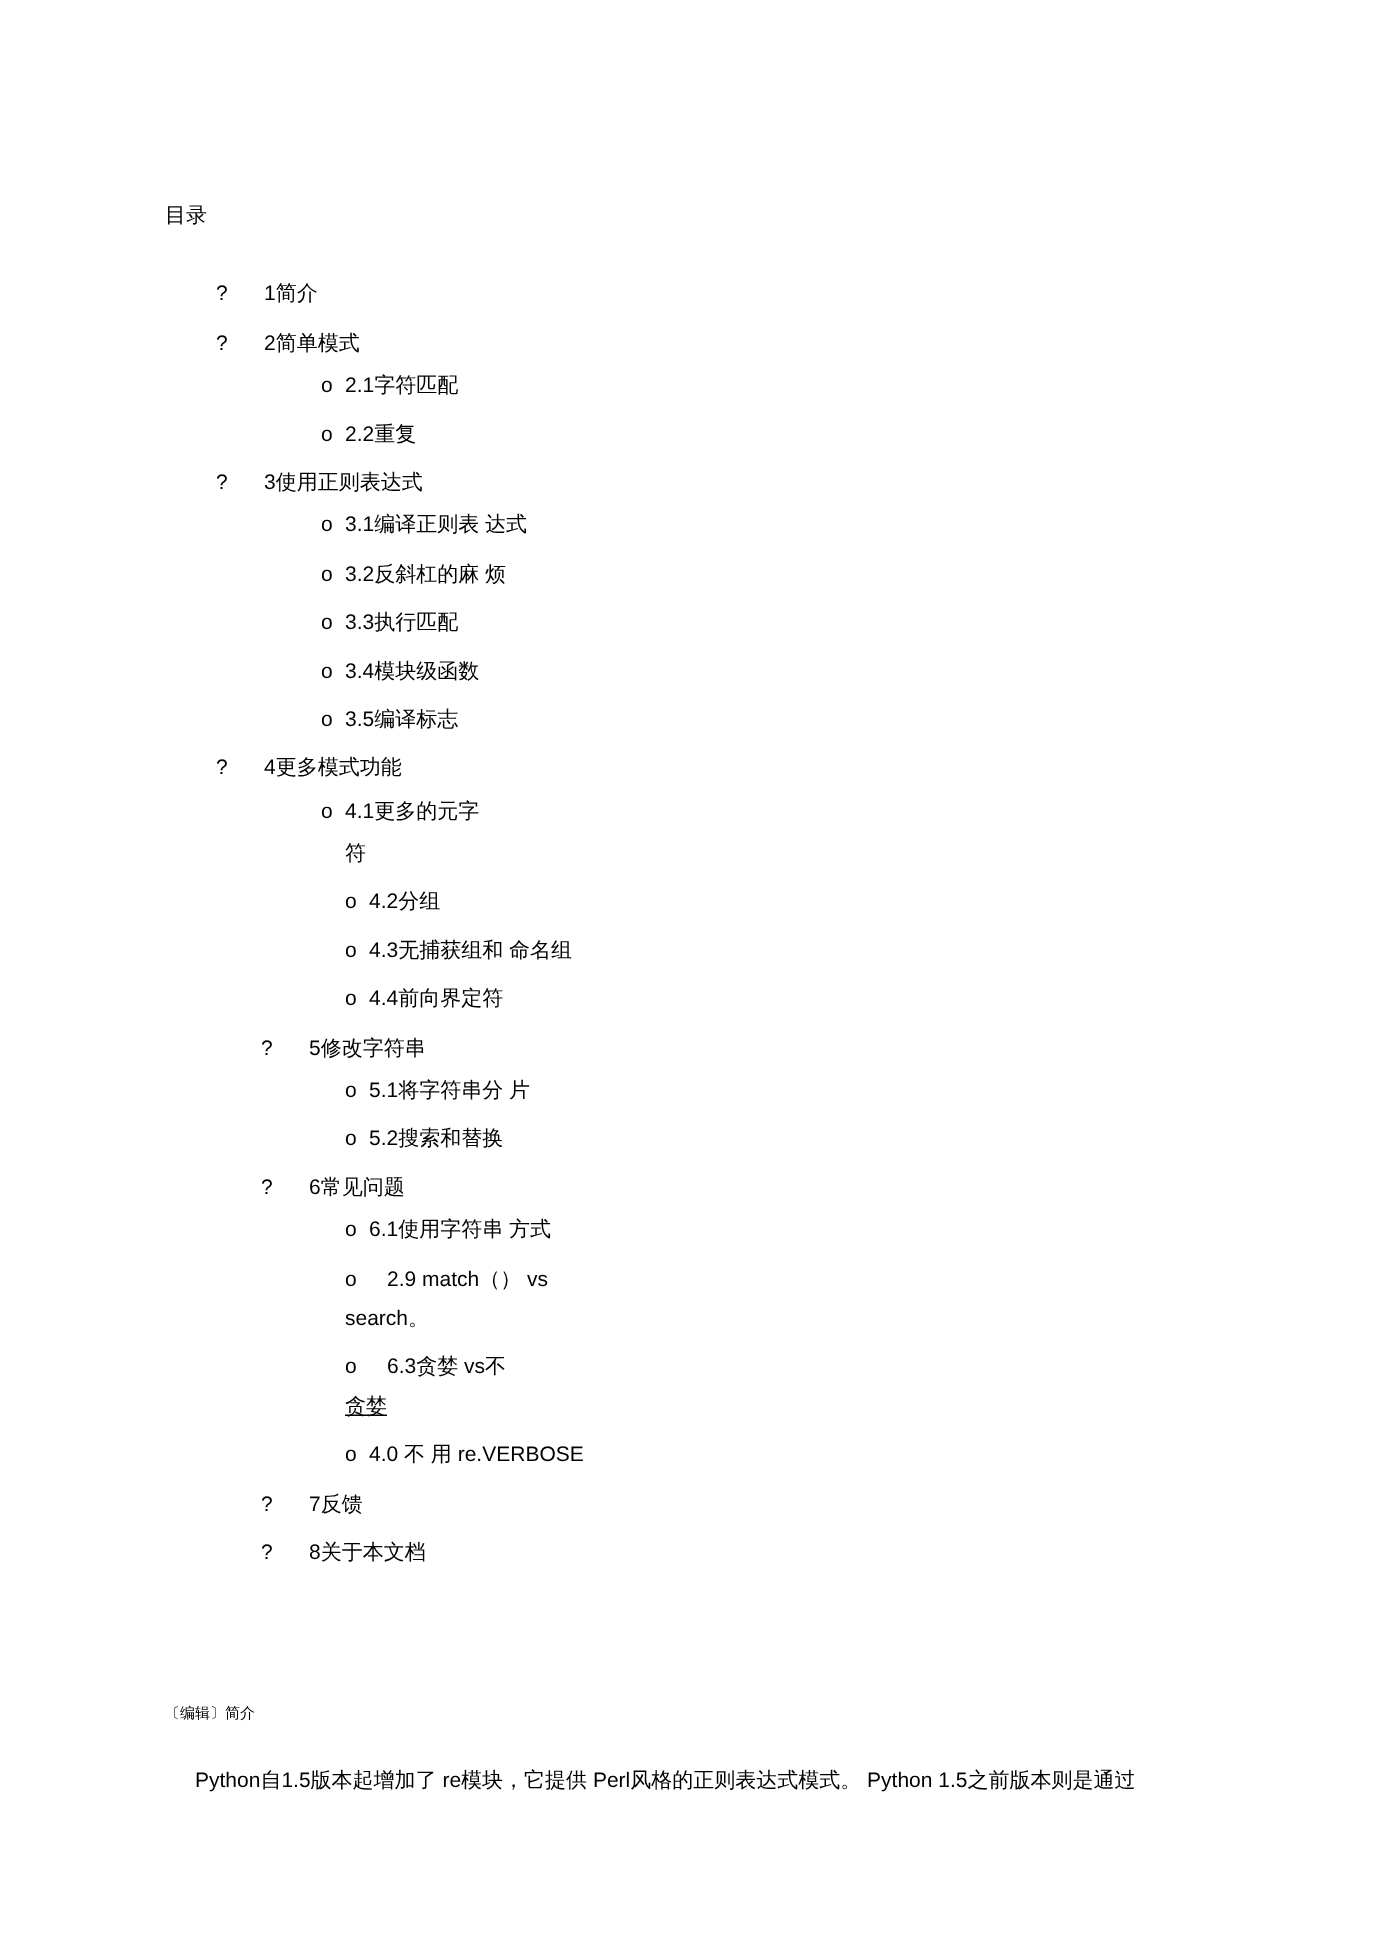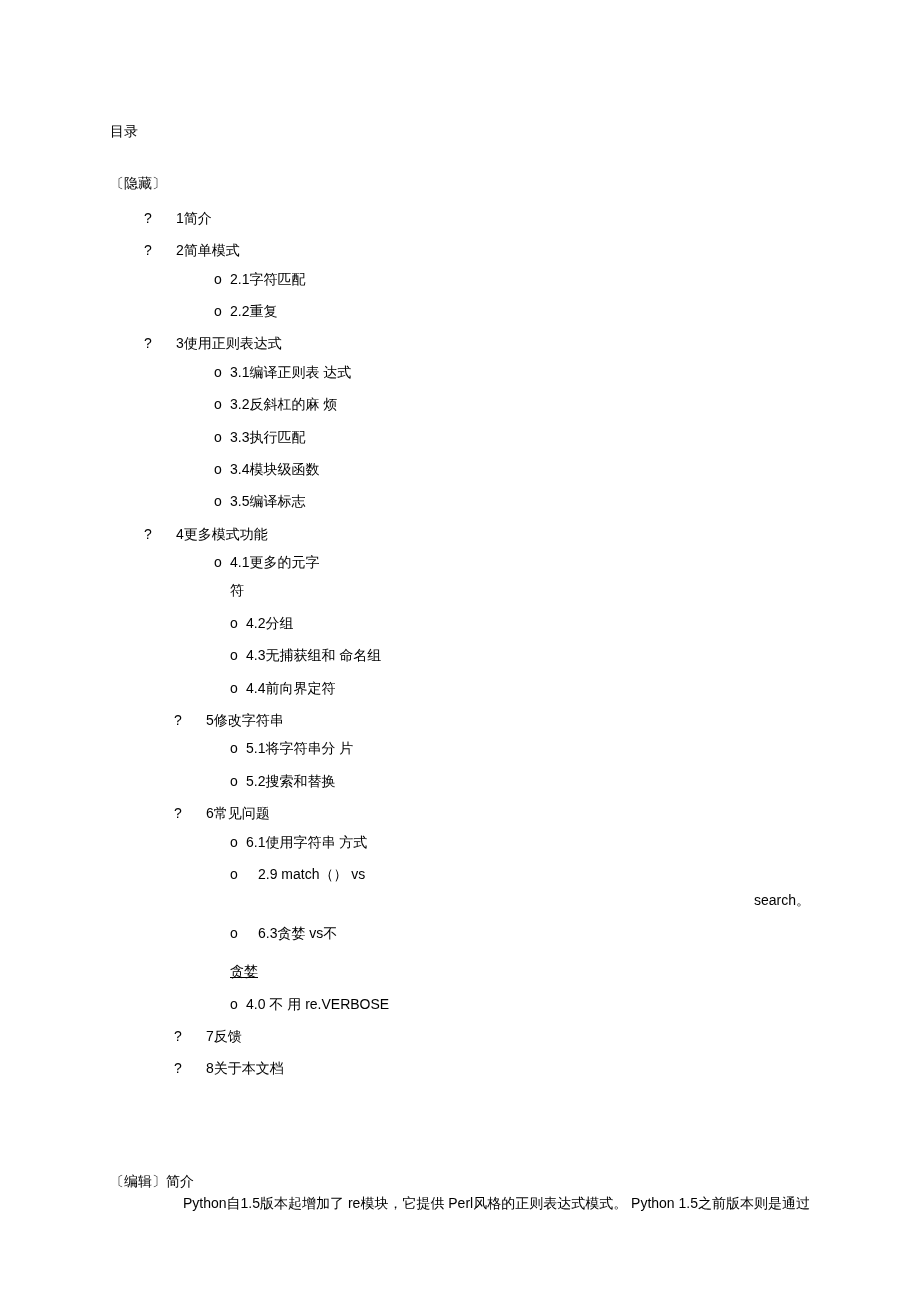--- a/index.html
+++ b/index.html
@@ -11,20 +11,21 @@
     margin: 0;
     padding: 0;
     width: 920px;
   }
   .page {
     padding: 120px 110px 60px 110px;
   }
   .toc-title {
     font-size: 14px;
     margin-bottom: 30px;
+    margin-top: 12px;
   }
   .toc-hide {
     font-size: 14px;
     margin-bottom: 12px;
     margin-left: 0;
   }
   .toc-list {
     list-style: none;
     padding: 0;
     margin: 0 0 0 34px;
@@ -67,36 +68,35 @@
     width: 14px;
     flex-shrink: 0;
   }
   .underline {
     text-decoration: underline;
   }
   .section-gap {
     height: 80px;
   }
   .edit-heading {
-    font-size: 14px;
+    font-size: 10px;
+    margin-bottom: 24px;
   }
   .body-text {
     font-size: 14px;
     margin-left: 20px;
-    text-align: right;
   }
 </style>
 </head>
 <body>
 
 <div class="page">
 
   <div class="toc-title">目录</div>
 
-  <div class="toc-hide">〔隐藏〕</div>
 
   <ul class="toc-list">
 
     <li>
       <div class="bullet-row">
         <span class="q-bullet">?</span>
         <span class="q-gap"></span>
         <span>1简介</span>
       </div>
     </li>
@@ -222,29 +222,29 @@
           <span class="o-bullet">o</span>
             <span class="o-gap"></span>
           <span>6.1使用字符串 方式</span>
         </li>
         <li style="display:block;">
           <div style="display:flex;">
             <span class="o-bullet">o</span>
               <span class="o-gap-wide"></span>
             <span>2.9 match（） vs</span>
           </div>
-          <div style="margin-top:4px;text-align:right;">search。</div>
+          <div style="margin-top:4px;">search。</div>
         </li>
         <li style="display:block;">
           <div style="display:flex;">
             <span class="o-bullet">o</span>
               <span class="o-gap-wide"></span>
             <span>6.3贪婪 vs不</span>
           </div>
-          <div style="margin-top:16px;"><span class="underline">贪婪</span></div>
+          <div style="margin-top:4px;"><span class="underline">贪婪</span></div>
         </li>
         <li>
           <span class="o-bullet">o</span>
             <span class="o-gap"></span>
           <span>4.0 不 用 re.VERBOSE</span>
         </li>
       </ul>
     </li>
 
     <li style="margin-left:30px;">

